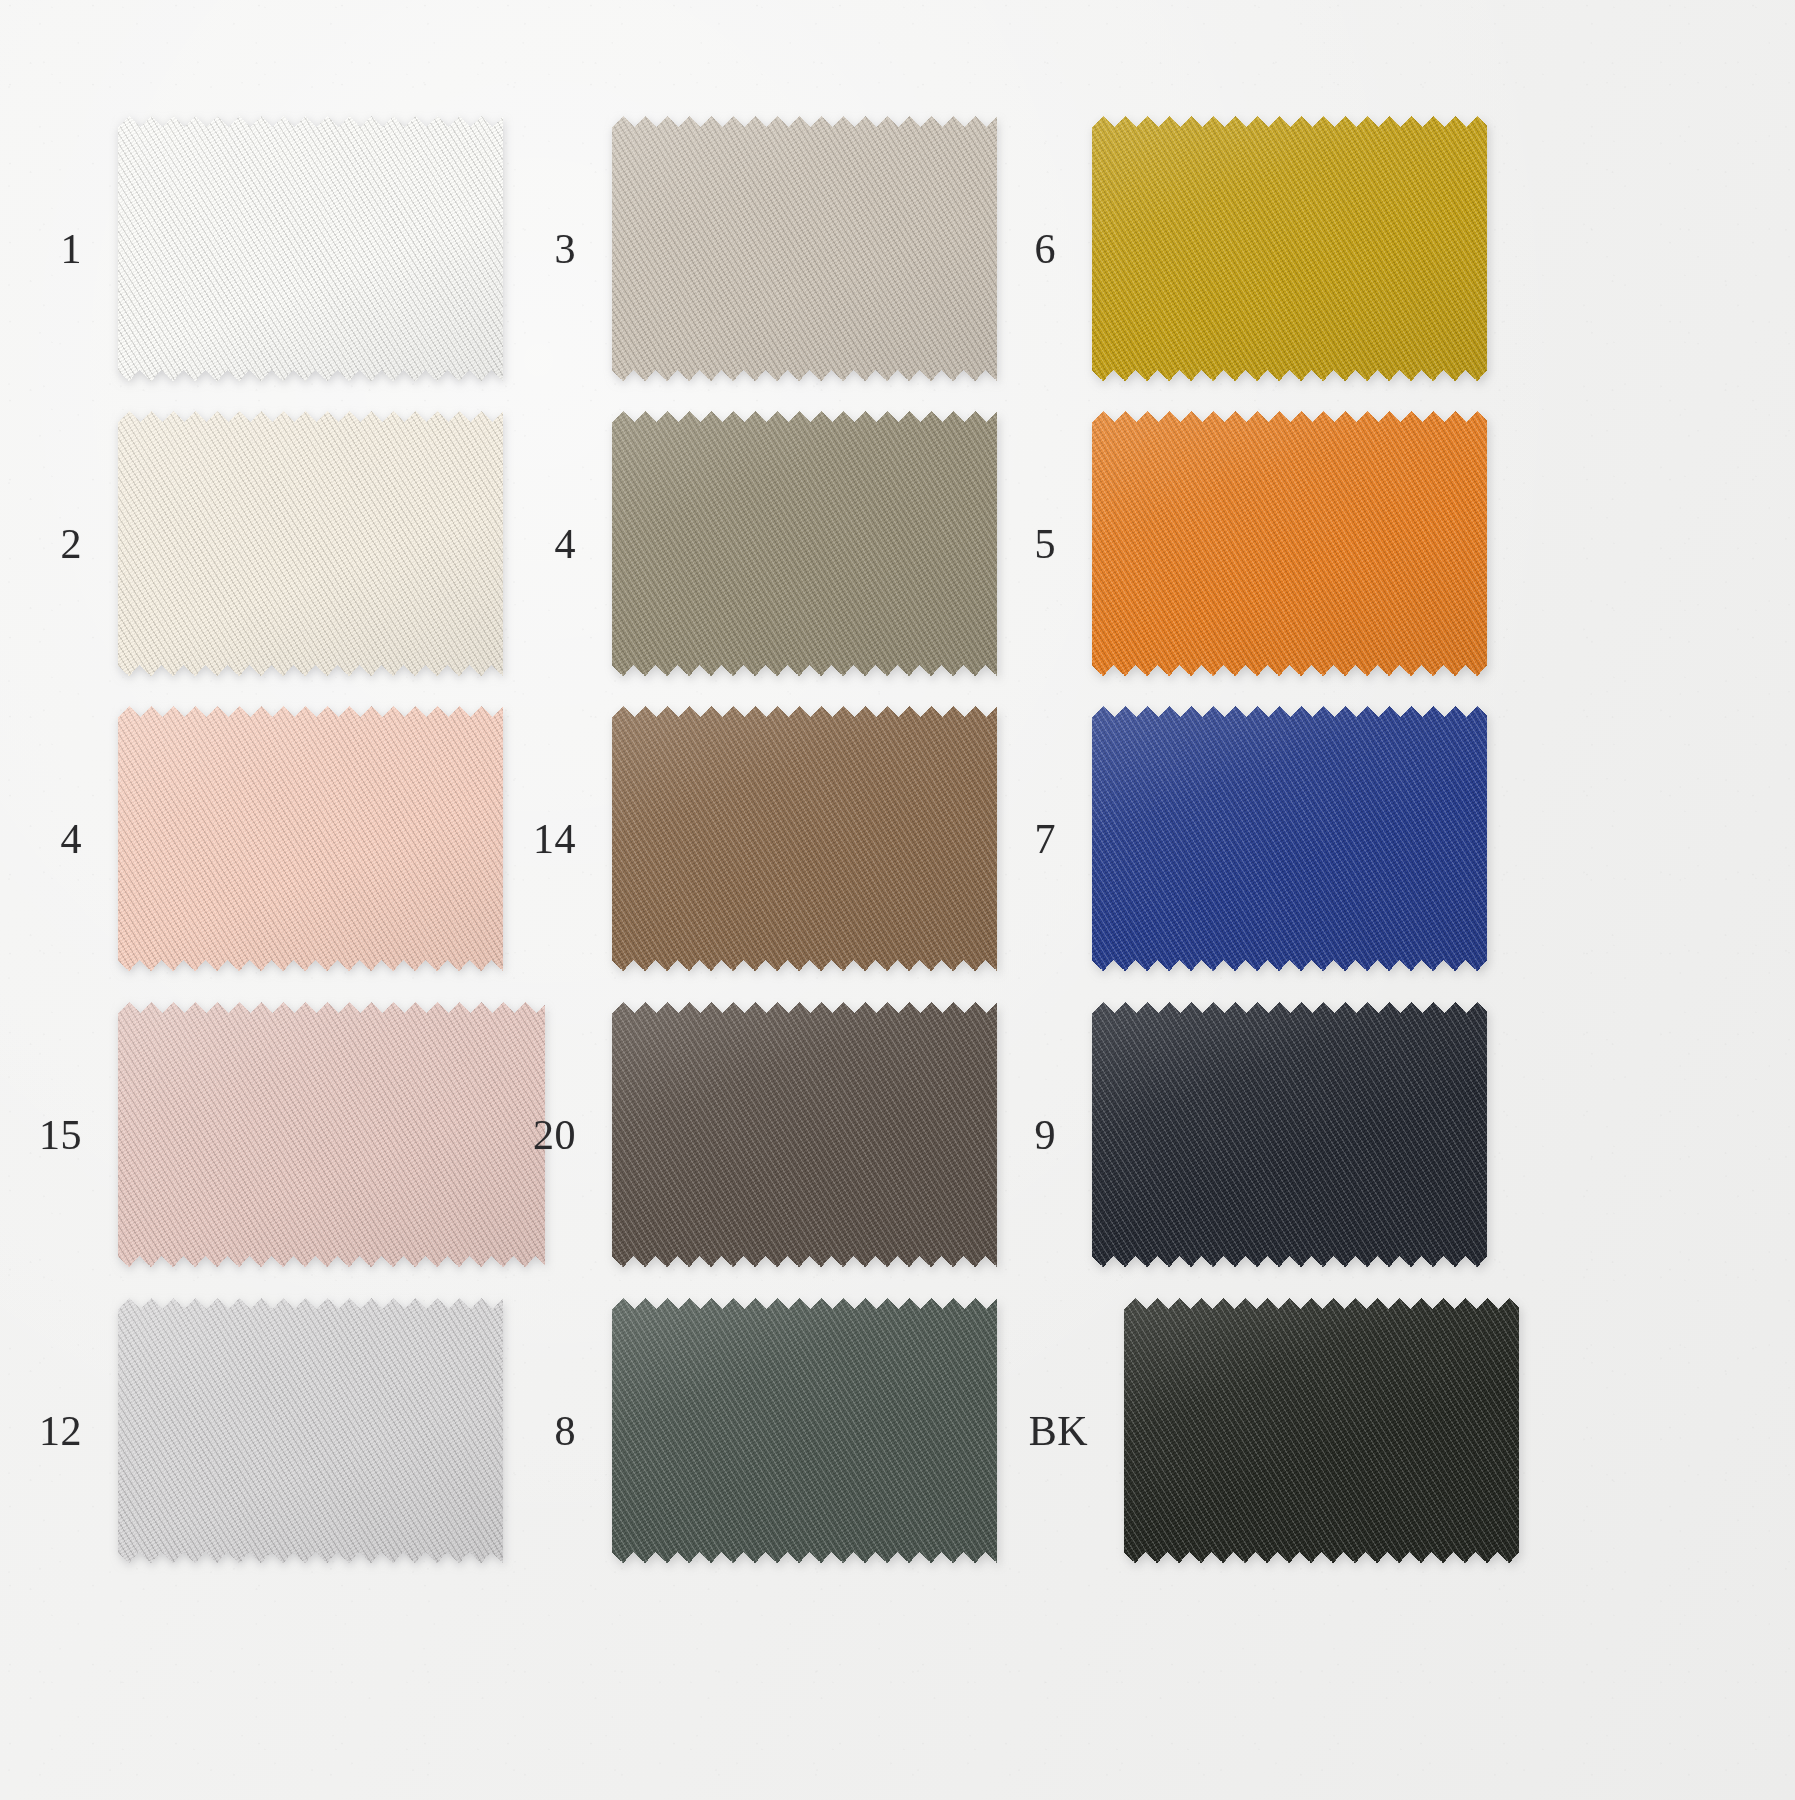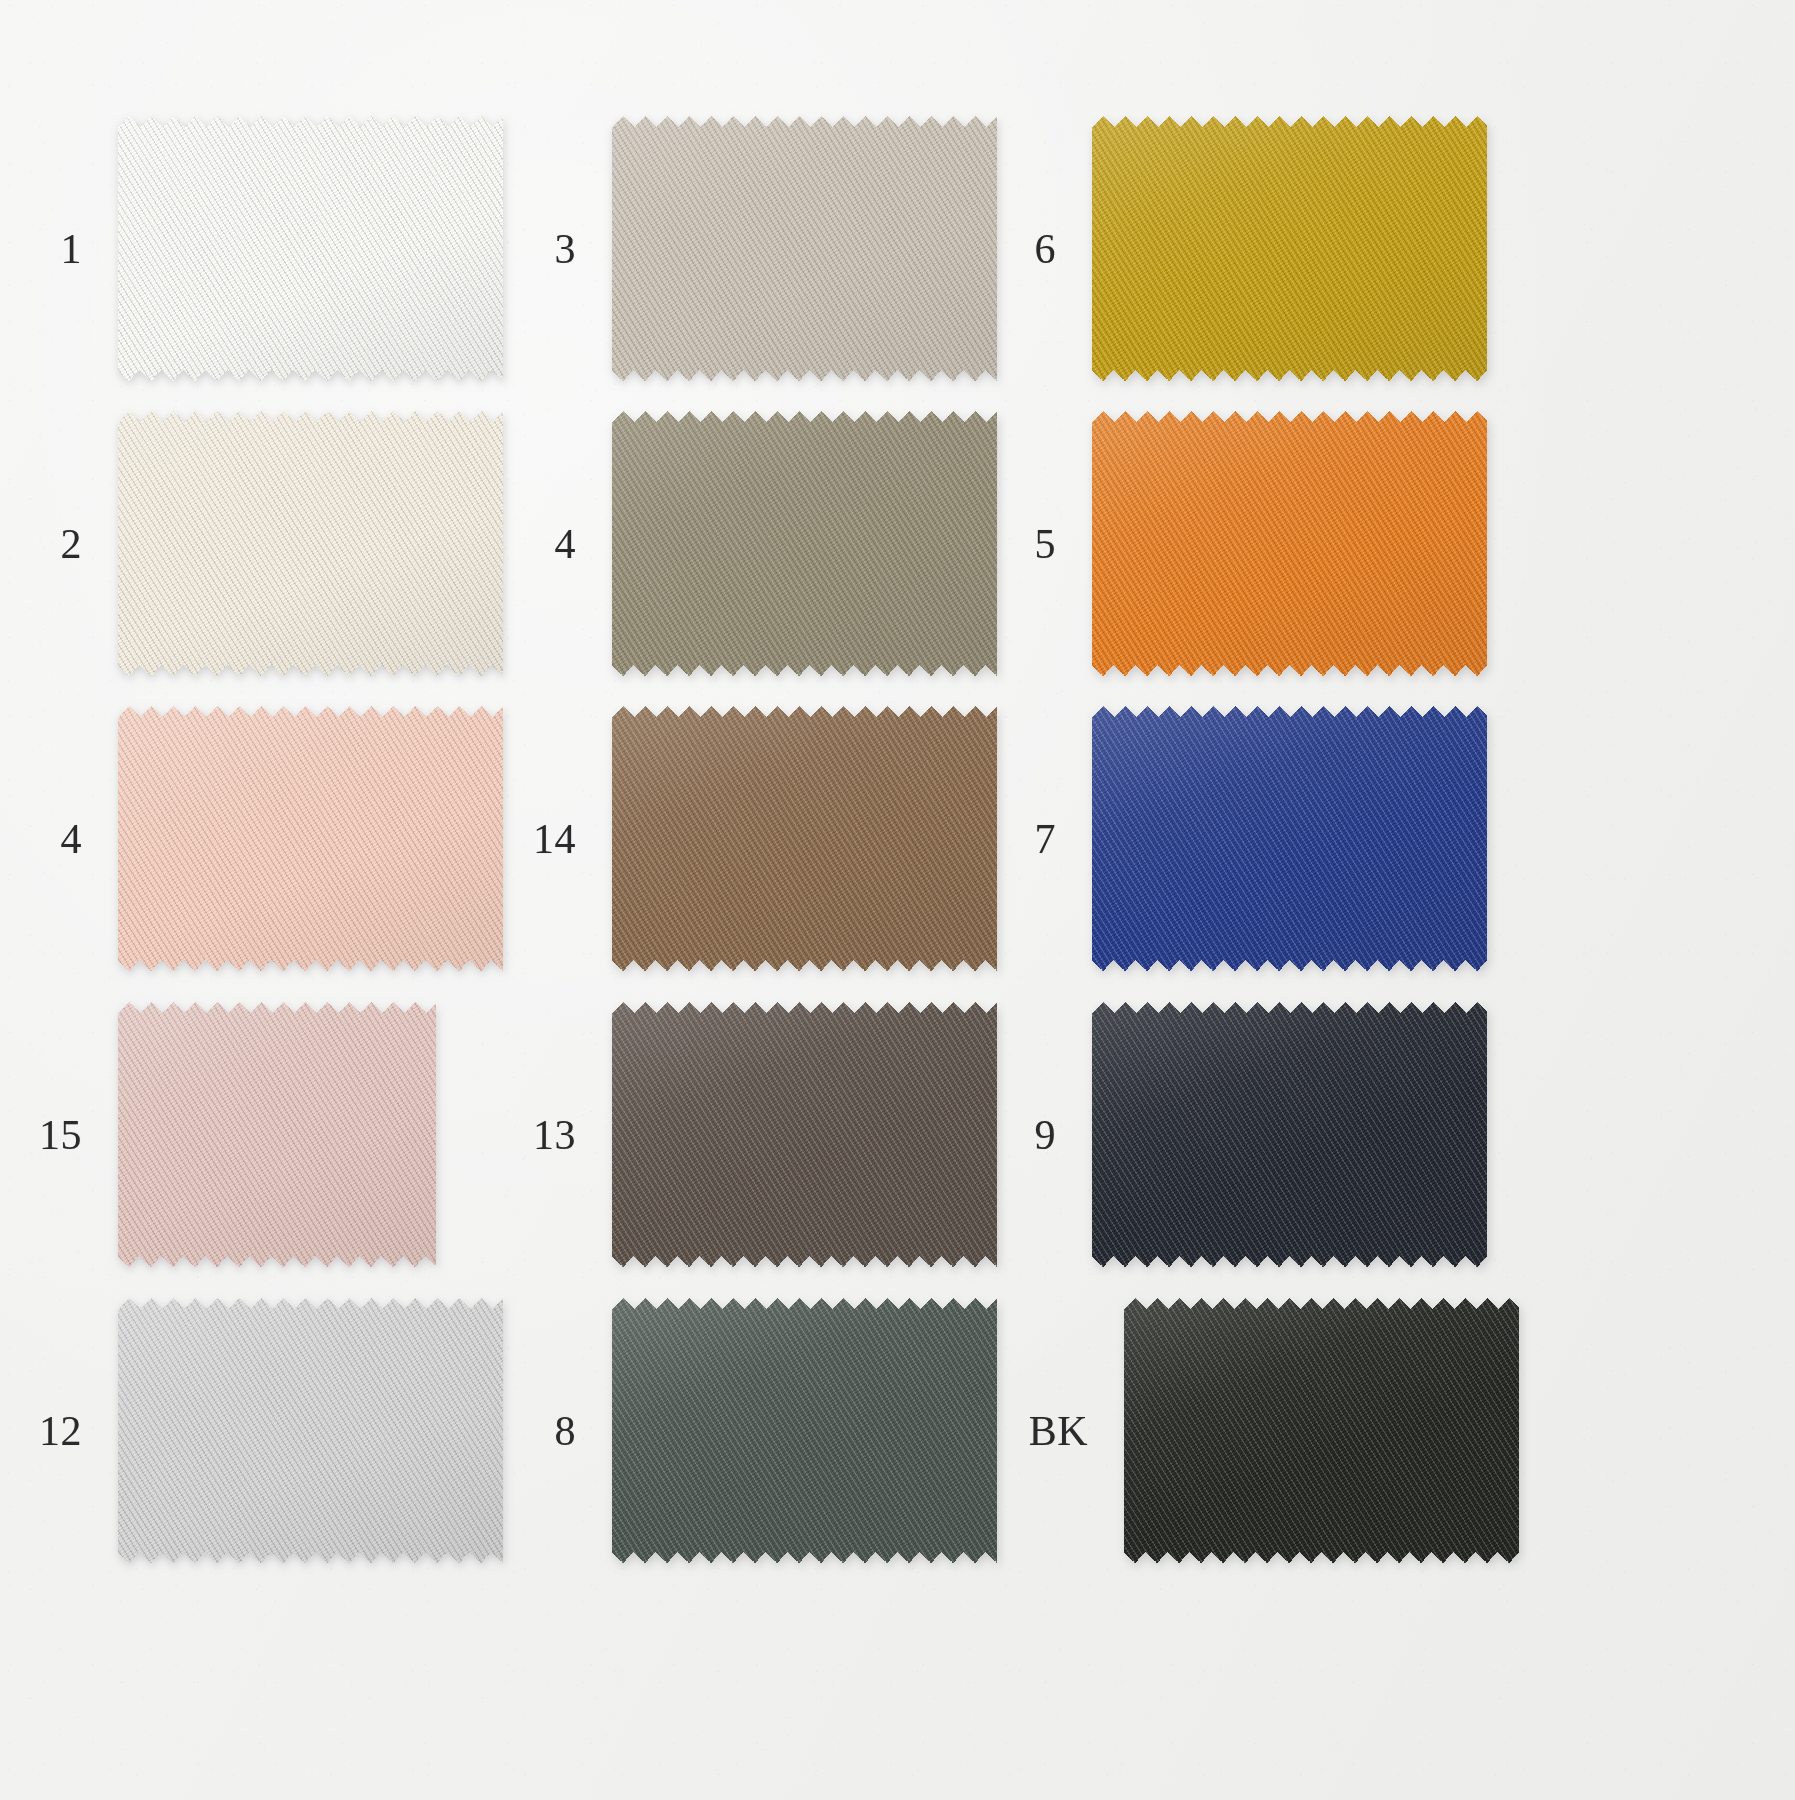--- a/index.html
+++ b/index.html
@@ -178,21 +178,21 @@
         <span class="swatch-label">4</span>
         <div class="chip light">
           <div class="chip-body" style="mask-size: 22px 11px, 22px 11px, 100% calc(100% - 22px); mask-position: left top, left bottom, 0px 11px; mask-repeat: repeat-x, repeat-x, no-repeat;">
             <div class="chip-fill" style="--c: #f7cfbf;"></div>
             <div class="chip-weave"></div>
             <div class="chip-light"></div>
           </div>
           <div class="chip-fuzz"></div>
         </div>
       </div>
-      <div class="swatch-cell" style="left: 118px; top: 1002px; width: 318px; height: 265px; text-align: right;">
+      <div class="swatch-cell" style="left: 118px; top: 1002px; width: 427px; height: 265px; text-align: right;">
         <span class="swatch-label">15</span>
         <div class="chip light">
           <div class="chip-body" style="mask-size: 22px 11px, 22px 11px, 100% calc(100% - 22px); mask-position: left top, left bottom, 0px 11px; mask-repeat: repeat-x, repeat-x, no-repeat;">
             <div class="chip-fill" style="--c: #e6c7c0;"></div>
             <div class="chip-weave"></div>
             <div class="chip-light"></div>
           </div>
           <div class="chip-fuzz"></div>
         </div>
       </div>
@@ -234,21 +234,21 @@
         <div class="chip">
           <div class="chip-body" style="mask-size: 22px 11px, 22px 11px, 100% calc(100% - 22px); mask-position: left top, left bottom, 0px 11px; mask-repeat: repeat-x, repeat-x, no-repeat;">
             <div class="chip-fill" style="--c: #8a6a4c;"></div>
             <div class="chip-weave"></div>
             <div class="chip-light"></div>
           </div>
           <div class="chip-fuzz"></div>
         </div>
       </div>
       <div class="swatch-cell" style="left: 612px; top: 1002px; width: 385px; height: 265px;">
-        <span class="swatch-label">13</span>
+        <span class="swatch-label">20</span>
         <div class="chip">
           <div class="chip-body" style="mask-size: 22px 11px, 22px 11px, 100% calc(100% - 22px); mask-position: left top, left bottom, 0px 11px; mask-repeat: repeat-x, repeat-x, no-repeat;">
             <div class="chip-fill" style="--c: #5c5149;"></div>
             <div class="chip-weave"></div>
             <div class="chip-light"></div>
           </div>
           <div class="chip-fuzz"></div>
         </div>
       </div>
       <div class="swatch-cell" style="left: 612px; top: 1298px; width: 385px; height: 265px;">

